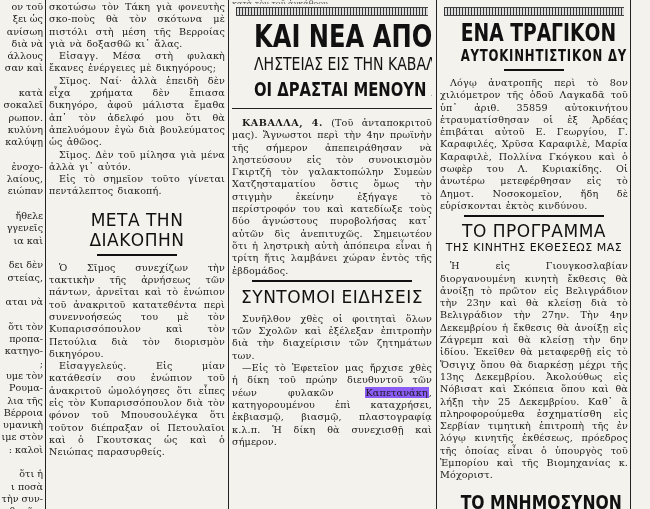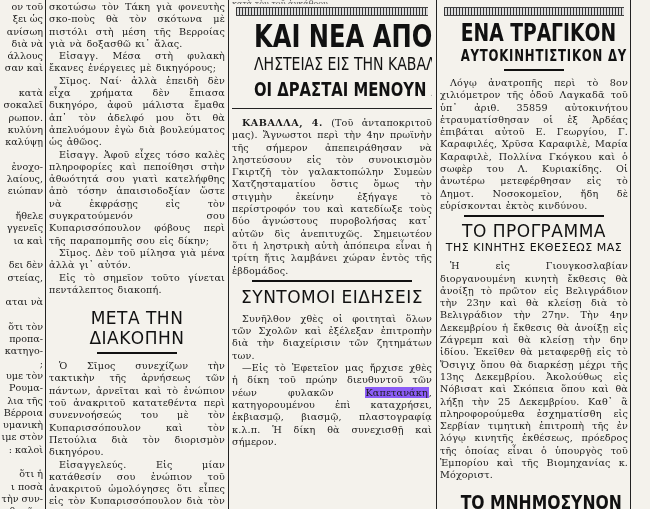--- a/index.html
+++ b/index.html
@@ -88,21 +88,20 @@
       </div>
 
   </div>
   <div class="rule" style="left:45px;"></div>
 
   <div class="col" style="left:49px; width:176px; top:1px;">
     <div class="txt" id="trial-before">
         <p class="noind">σκοτώσω τὸν Τάκη γιὰ φονευτὴς σκο-ποὺς θὰ τὸν σκότωνα μὲ πιστόλι στὴ μέση τῆς Βερροίας γιὰ νὰ δοξασθῶ κι᾿ ἄλας.</p>
         <p>Εἰσαγγ. Μέσα στὴ φυλακὴ ἔκανες ἐνέργειες μὲ δικηγόρους;</p>
         <p>Σῖμος. Ναί· ἀλλὰ ἐπειδὴ δὲν εἶχα χρήματα δὲν ἔπιασα δικηγόρο, ἀφοῦ μάλιστα ἔμαθα ἀπ᾿ τὸν ἀδελφό μου ὅτι θὰ ἀπελυόμουν ἐγὼ διὰ βουλεύματος ὡς ἀθῶος.</p>
-        <p>Εἰσαγγ. Ἀφοῦ εἶχες τόσο καλὲς πληροφορίες καὶ πεποίθησι στὴν ἀθωότητά σου γιατὶ κατελήφθης ἀπὸ τόσην ἀπαισιοδοξίαν ὥστε νὰ ἐκφράσῃς εἰς τὸν συγκρατούμενόν σου Κυπαρισσόπουλον φόβους περὶ τῆς παραπομπῆς σου εἰς δίκην;</p>
         <p>Σῖμος. Δὲν τοῦ μίλησα γιὰ μένα ἀλλὰ γι᾿ αὐτόν.</p>
         <p>Εἰς τὸ σημεῖον τοῦτο γίνεται πεντάλεπτος διακοπή.</p>
       </div>
     <div class="head-sans h-thin" style="font-size:17px; margin-top:12px;">ΜΕΤΑ ΤΗΝ ΔΙΑΚΟΠΗΝ</div>
     <div class="dash"></div>
     <div class="txt" id="trial-after">
         <p>Ὁ Σῖμος συνεχίζων τὴν τακτικὴν τῆς ἀρνήσεως τῶν πάντων, ἀρνεῖται καὶ τὸ ἐνώπιον τοῦ ἀνακριτοῦ κατατεθέντα περὶ συνεννοήσεώς του μὲ τὸν Κυπαρισσόπουλον καὶ τὸν Πετούλια διὰ τὸν διορισμὸν δικηγόρου.</p>
         <p>Εἰσαγγελεύς. Εἰς μίαν κατάθεσίν σου ἐνώπιον τοῦ ἀνακριτοῦ ὡμολόγησες ὅτι εἶπες εἰς τὸν Κυπαρισσόπουλον διὰ τὸν φόνον τοῦ Μπουσουλέγκα ὅτι τοῦτον διέπραξαν οἱ Πετουλαῖοι καὶ ὁ Γκουτσκας ὡς καὶ ὁ Νειώπας παρασυρθείς.</p>
       </div>
   </div>

